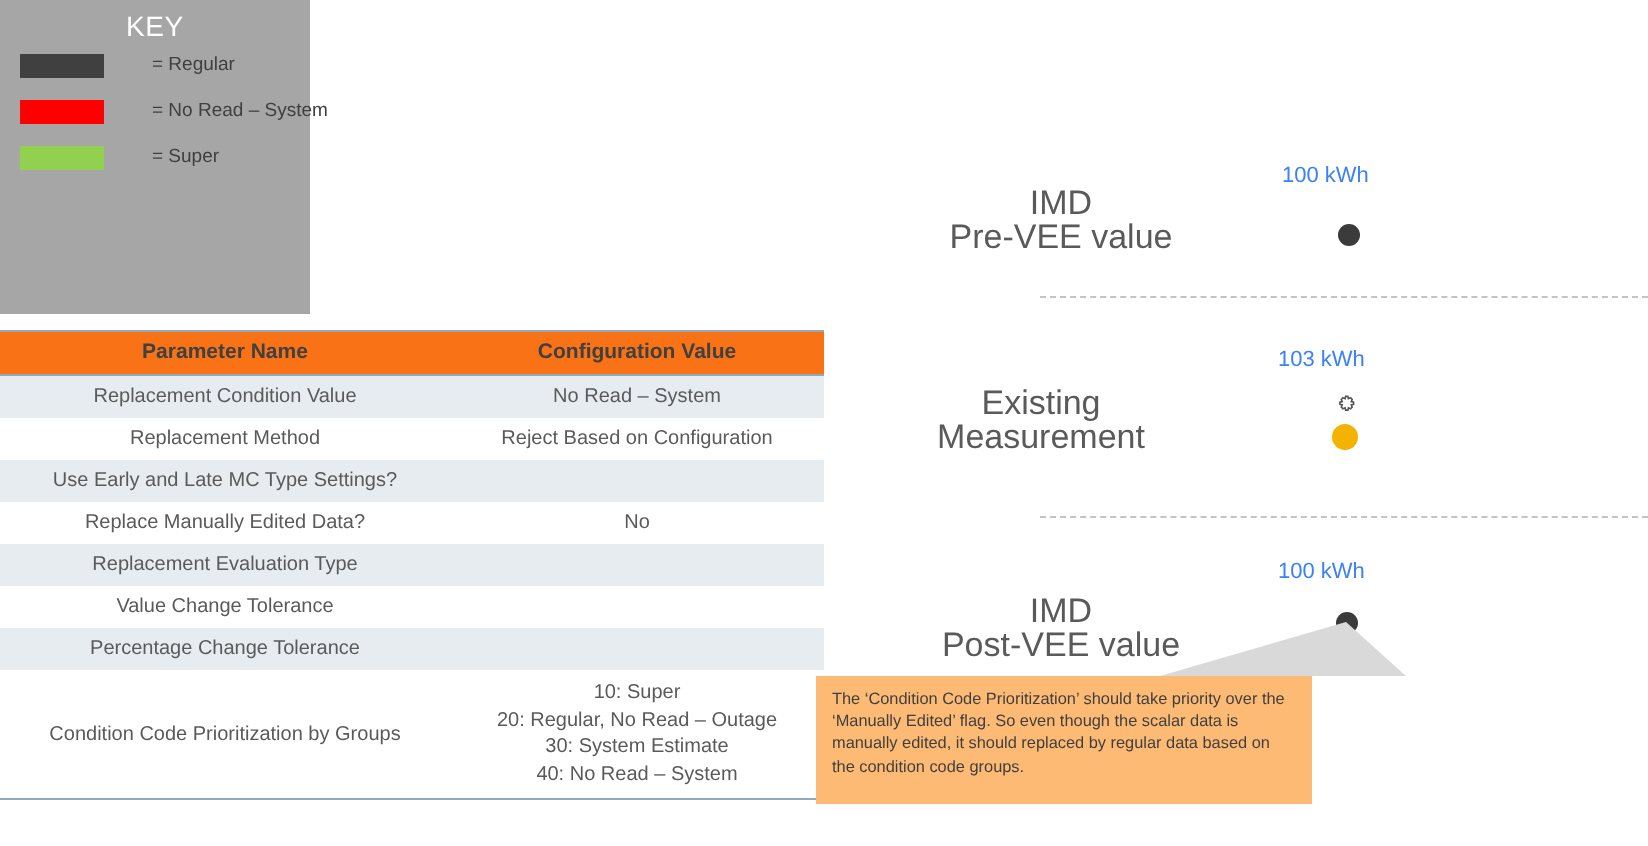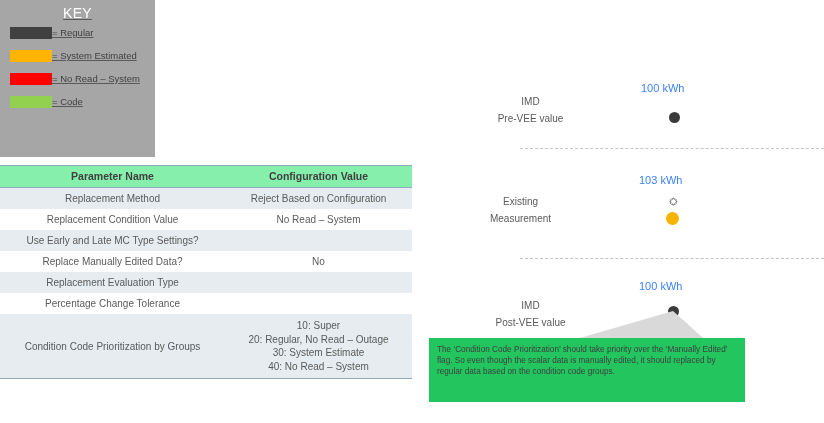--- a/index.html
+++ b/index.html
@@ -17,21 +17,20 @@
   }
 
   
   #key-box {
     position: absolute;
     left: 0;
     top: 0;
     width: 155px;
     height: 157px;
     background: #a6a6a6;
-    text-decoration: underline;
   }
   #key-title {
     text-align: center;
     color: #ffffff;
     font-size: 14px;
     line-height: 14px;
     padding-top: 6px;
     letter-spacing: 0.3px;
   }
   .key-row {
@@ -42,21 +41,21 @@
     padding-left: 10px;
   }
   .key-swatch {
     width: 42px;
     height: 12px;
     flex: 0 0 42px;
   }
   .key-label {
     font-size: 9.5px;
     color: #3f3f3f;
-    margin-left: 0;
+    margin-left: 24px;
     white-space: nowrap;
   }
   .key-icon-wrap {
     width: 42px;
     flex: 0 0 42px;
     display: flex;
     align-items: center;
     justify-content: center;
   }
 
@@ -70,21 +69,21 @@
     font-size: 10px;
   }
   #param-table thead th {
     font-size: 10.5px;
     font-weight: bold;
     color: #404040;
     text-align: center;
     padding: 4px 0 5px 0;
     border-top: 1.2px solid #8faabb;
     border-bottom: 1.2px solid #8faabb;
-    background: #86efac;
+    background: #f97316;
     margin-top: 40px;
   }
   #param-table td {
     text-align: center;
     color: #5a5a5a;
     font-size: 10px;
     padding: 5px 4px;
     vertical-align: middle;
   }
   #param-table tbody tr:nth-child(odd) td {
@@ -104,21 +103,21 @@
   #diagram {
     position: absolute;
     left: 420px;
     top: 0;
     width: 404px;
     height: 423px;
   }
   .stage-label {
     position: absolute;
     text-align: center;
-    font-size: 10px;
+    font-size: 17px;
     color: #5a5a5a;
     line-height: 17px;
   }
   .value-label {
     position: absolute;
     font-size: 11px;
     color: #3b82f6;
     white-space: nowrap;
   }
   .dot {
@@ -134,25 +133,25 @@
     height: 0;
     border-top: 1.4px dashed #c4c4c4;
   }
   .gear-icon {
     position: absolute;
   }
 
   
   #callout {
     position: absolute;
-    left: 429px;
+    left: 408px;
     top: 338px;
-    width: 316px;
+    width: 248px;
     height: 64px;
-    background: #22c55e;
+    background: #fdba74;
   }
   #callout-text {
     font-size: 8.2px;
     line-height: 11.2px;
     color: #3f3f3f;
     padding: 6px 8px 0 8px;
     white-space: pre-line;
   }
   #callout-pointer {
     position: absolute;
@@ -167,64 +166,64 @@
 <body>
 
 <div id="key-box">
   <div id="key-title">KEY</div>
 
   <div class="key-row">
     <div class="key-swatch" style="background:#404040"></div>
     <div class="key-label">= Regular</div>
   </div>
 
-  <div class="key-row">
-    <div class="key-swatch" style="background:#ffb400"></div>
-    <div class="key-label">= System Estimated</div>
-  </div>
 
   <div class="key-row">
     <div class="key-swatch" style="background:#ff0000"></div>
     <div class="key-label">= No Read – System</div>
   </div>
 
 
   <div class="key-row">
     <div class="key-swatch" style="background:#92d050"></div>
-    <div class="key-label">= Code</div>
+    <div class="key-label">= Super</div>
   </div>
 
 </div>
 
 <table id="param-table">
   <thead>
     <tr>
       <th class="col-name">Parameter Name</th>
       <th class="col-value">Configuration Value</th>
     </tr>
   </thead>
   <tbody>
     <tr>
+      <td>Replacement Condition Value</td>
+      <td>No Read – System</td>
+    </tr>
+    <tr>
       <td>Replacement Method</td>
       <td>Reject Based on Configuration</td>
     </tr>
     <tr>
-      <td>Replacement Condition Value</td>
-      <td>No Read – System</td>
-    </tr>
-    <tr>
       <td>Use Early and Late MC Type Settings?</td>
       <td></td>
     </tr>
     <tr>
       <td>Replace Manually Edited Data?</td>
       <td>No</td>
     </tr>
     <tr>
       <td>Replacement Evaluation Type</td>
+      <td></td>
+    </tr>
+    <tr>
+      <td>Value Change Tolerance</td>
       <td></td>
     </tr>
     <tr>
       <td>Percentage Change Tolerance</td>
       <td></td>
     </tr>
     <tr>
       <td>Condition Code Prioritization by Groups</td>
       <td class="multiline">10: Super
 20: Regular, No Read – Outage

